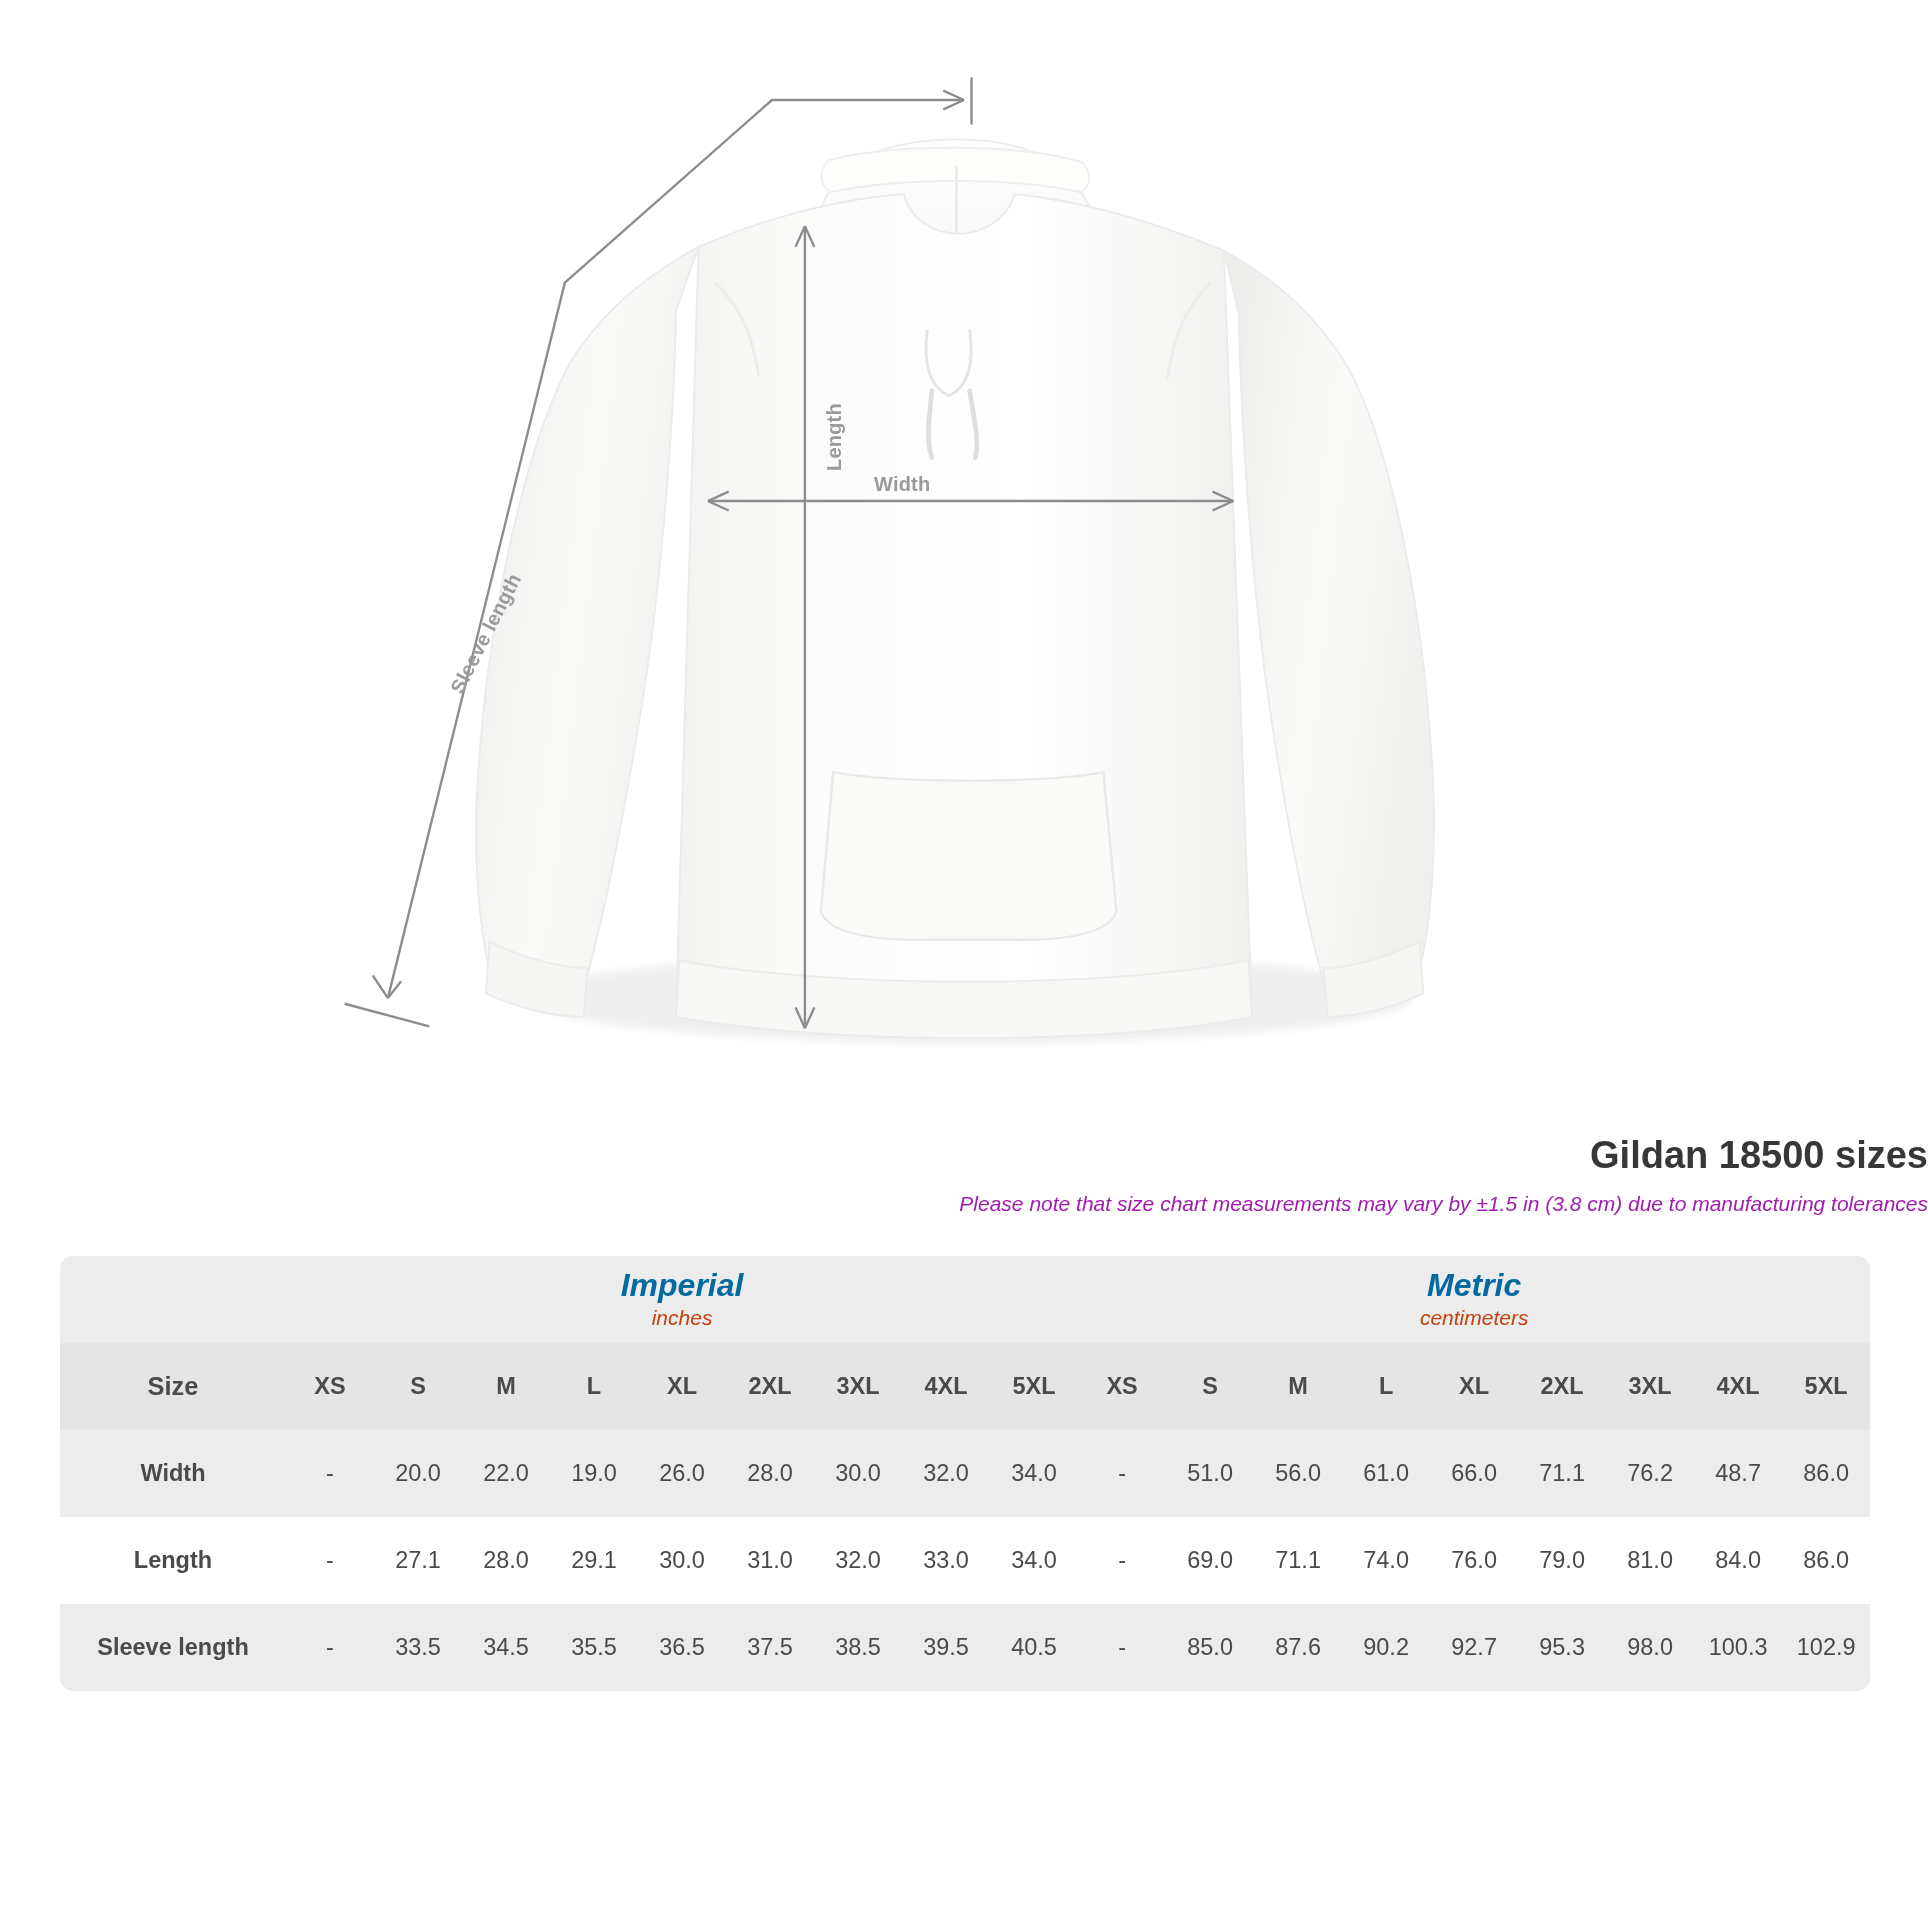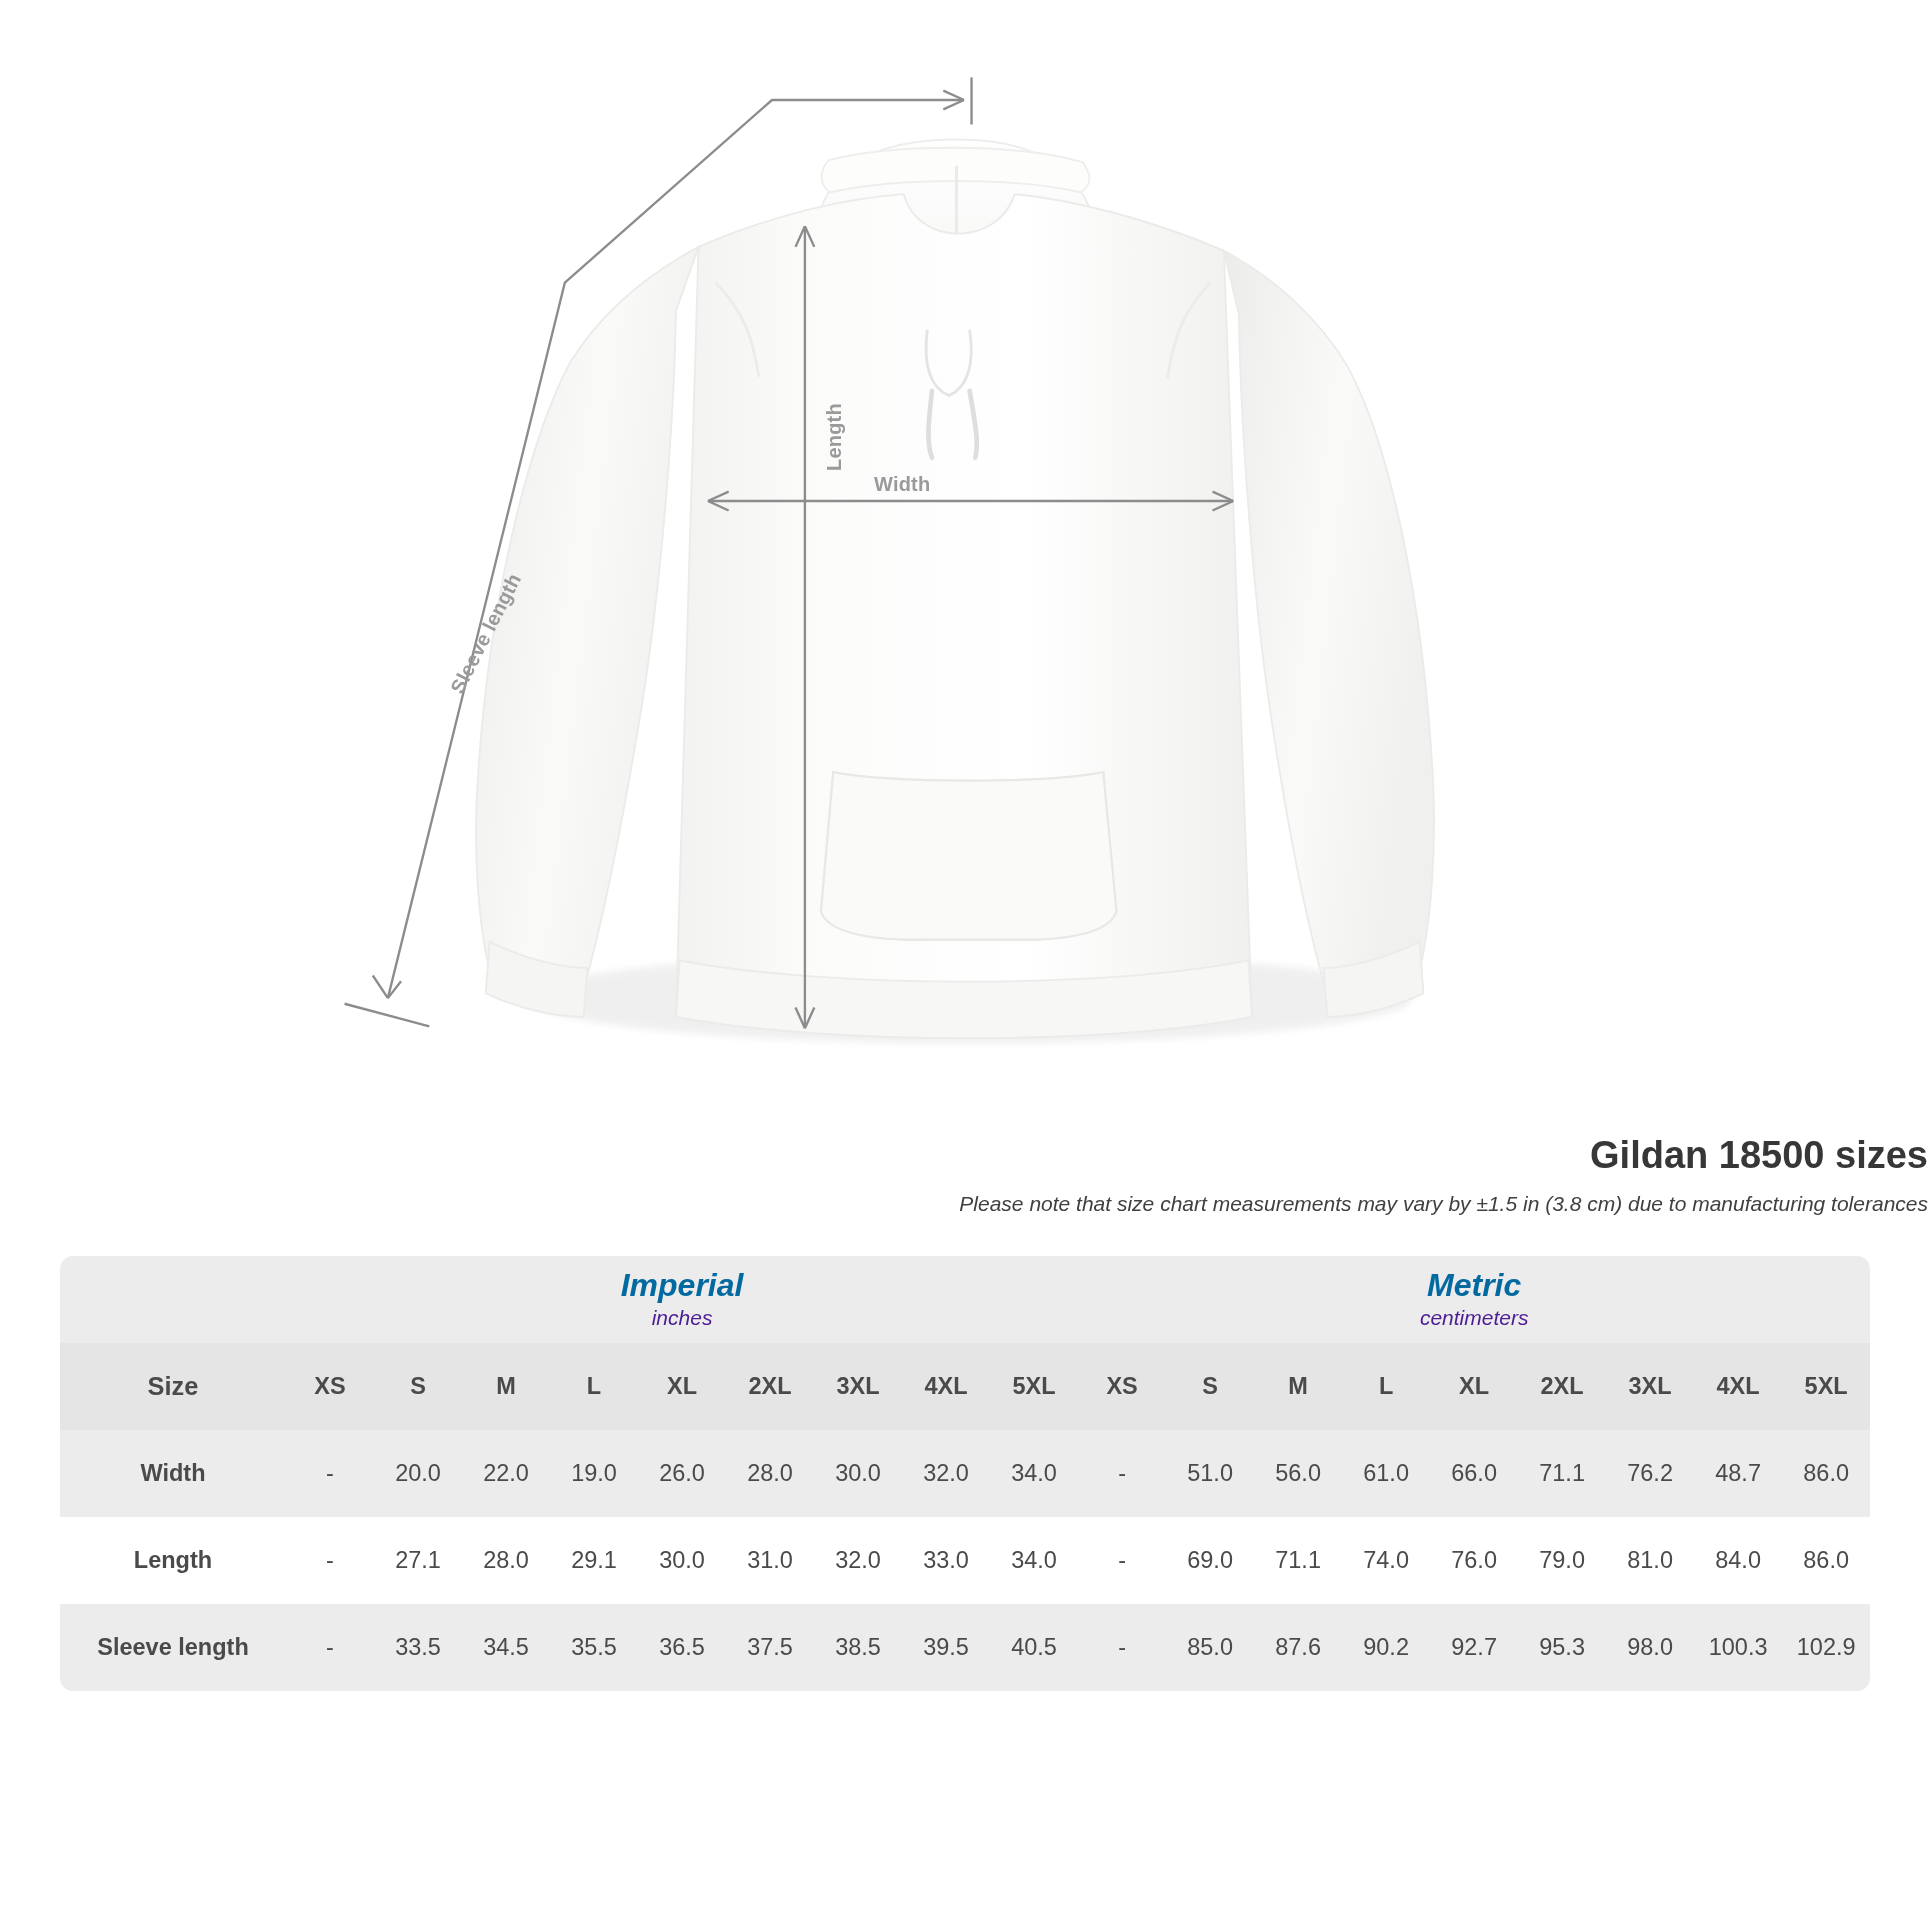--- a/index.html
+++ b/index.html
@@ -55,21 +55,21 @@
   }
   .chart-title {
     font-size: 38px;
     font-weight: bold;
     color: #373737;
     margin: 0 0 15px 0;
   }
   .chart-note {
     font-size: 21px;
     font-style: italic;
-    color: #404040;
+    color: #a21caf;
     margin: 0;
   }
 
   
   .table-wrap {
     margin: 40px 60px 0 60px;
   }
   table.size-table {
     border-collapse: separate;
     border-spacing: 0;
@@ -100,21 +100,21 @@
   .unit-name {
     font-size: 32px;
     font-style: italic;
     font-weight: bold;
     color: #0369a1;
     line-height: 1.15;
   }
   .unit-sub {
     font-size: 21px;
     font-style: italic;
-    color: #4c1d95;
+    color: #c2410c;
     line-height: 1.3;
   }
 
   
   .head-row td {
     background: #e5e5e5;
     font-weight: bold;
     font-size: 24.5px;
     color: #5c5c5c;
     height: 98px;

